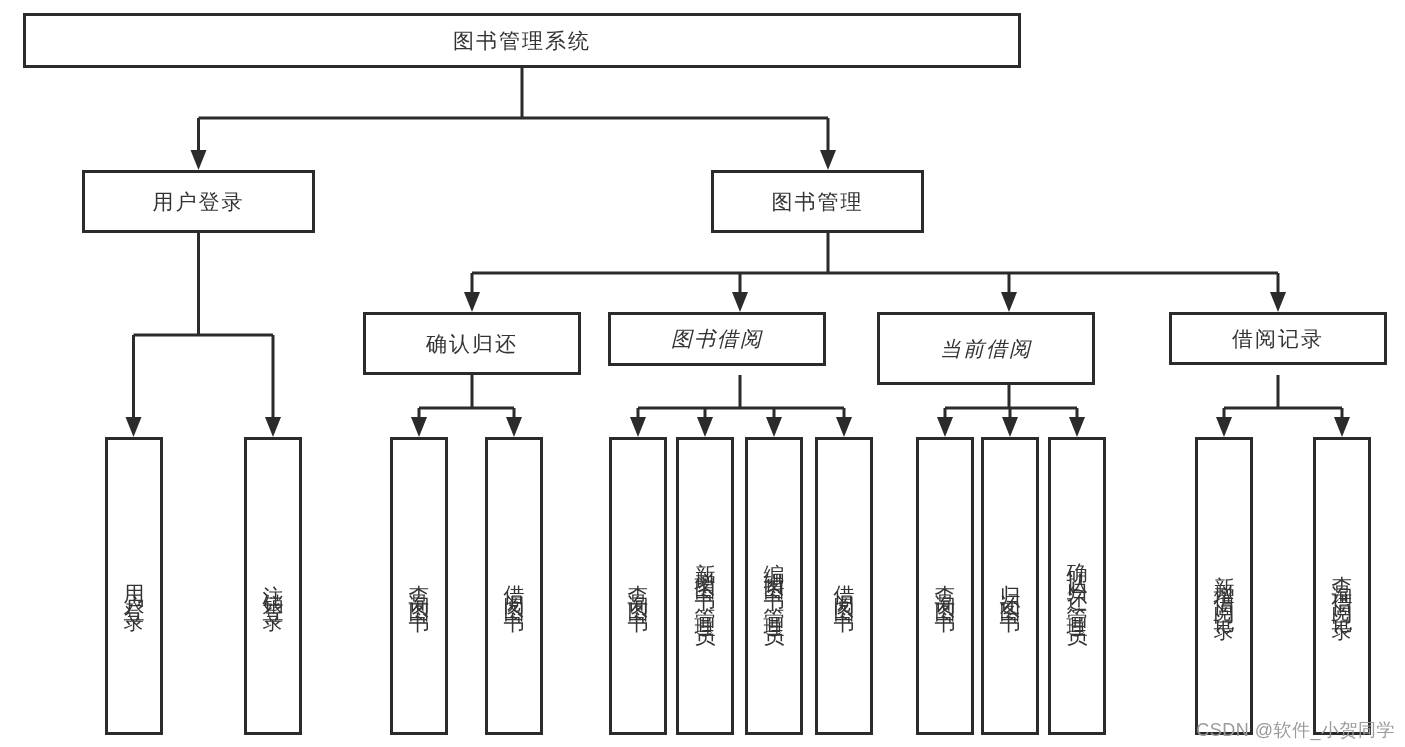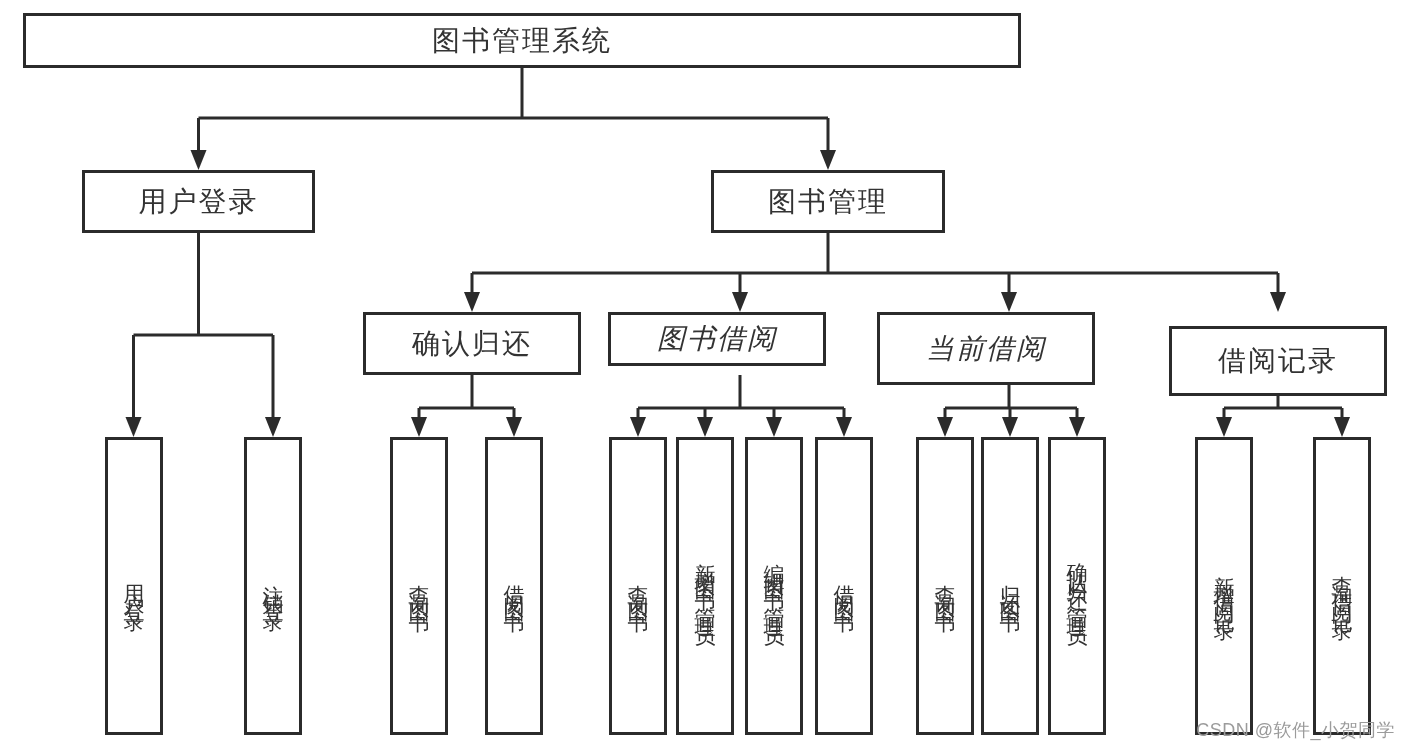--- a/index.html
+++ b/index.html
@@ -26,21 +26,21 @@
     stroke: none;
   }
   .hbox {
     position: absolute;
     box-sizing: border-box;
     background: #ffffff;
     border: 3px solid #2b2b2b;
     display: flex;
     align-items: center;
     justify-content: center;
-    font-size: 28px;
+    font-size: 21px;
     color: #333333;
     letter-spacing: 2px;
     z-index: 2;
   }
   .vbox {
     position: absolute;
     box-sizing: border-box;
     background: #ffffff;
     border: 3px solid #2b2b2b;
     top: 437px;
@@ -111,26 +111,26 @@
     <g>
       <path d="M1278,375 V408 M1224,408 H1342 M1224,408 V423 M1342,408 V423"></path>
       <polygon points="1216,417 1232,417 1224,437"></polygon>
       <polygon points="1334,417 1350,417 1342,437"></polygon>
     </g>
   </svg>
 
   <div class="hbox" style="left:23px; top:13px; width:998px; height:55px;">图书管理系统</div>
 
   <div class="hbox" style="left:82px; top:170px; width:233px; height:63px;">用户登录</div>
-  <div class="hbox" style="left:711px; top:170px; width:234px; height:63px;">图书管理</div>
+  <div class="hbox" style="left:711px; top:170px; width:213px; height:63px;">图书管理</div>
 
   <div class="hbox" style="left:363px; top:312px; width:218px; height:63px;">确认归还</div>
   <div class="hbox" style="left:608px; top:312px; width:218px; height:54px;font-style:italic;">图书借阅</div>
   <div class="hbox" style="left:877px; top:312px; width:218px; height:73px;font-style:italic;">当前借阅</div>
-  <div class="hbox" style="left:1169px; top:326px; width:218px; height:70px;">借阅记录</div>
+  <div class="hbox" style="left:1169px; top:312px; width:218px; height:53px;">借阅记录</div>
 
   <div class="vbox" style="left:105px;">用户登录</div>
   <div class="vbox" style="left:244px;">注销登录</div>
   <div class="vbox" style="left:390px;">查询图书</div>
   <div class="vbox" style="left:485px;">借阅图书</div>
   <div class="vbox" style="left:609px;">查询图书</div>
   <div class="vbox" style="left:676px;">新增图书（管理员）</div>
   <div class="vbox" style="left:745px;">编辑图书（管理员）</div>
   <div class="vbox" style="left:815px;">借阅图书</div>
   <div class="vbox" style="left:916px;">查询图书</div>

